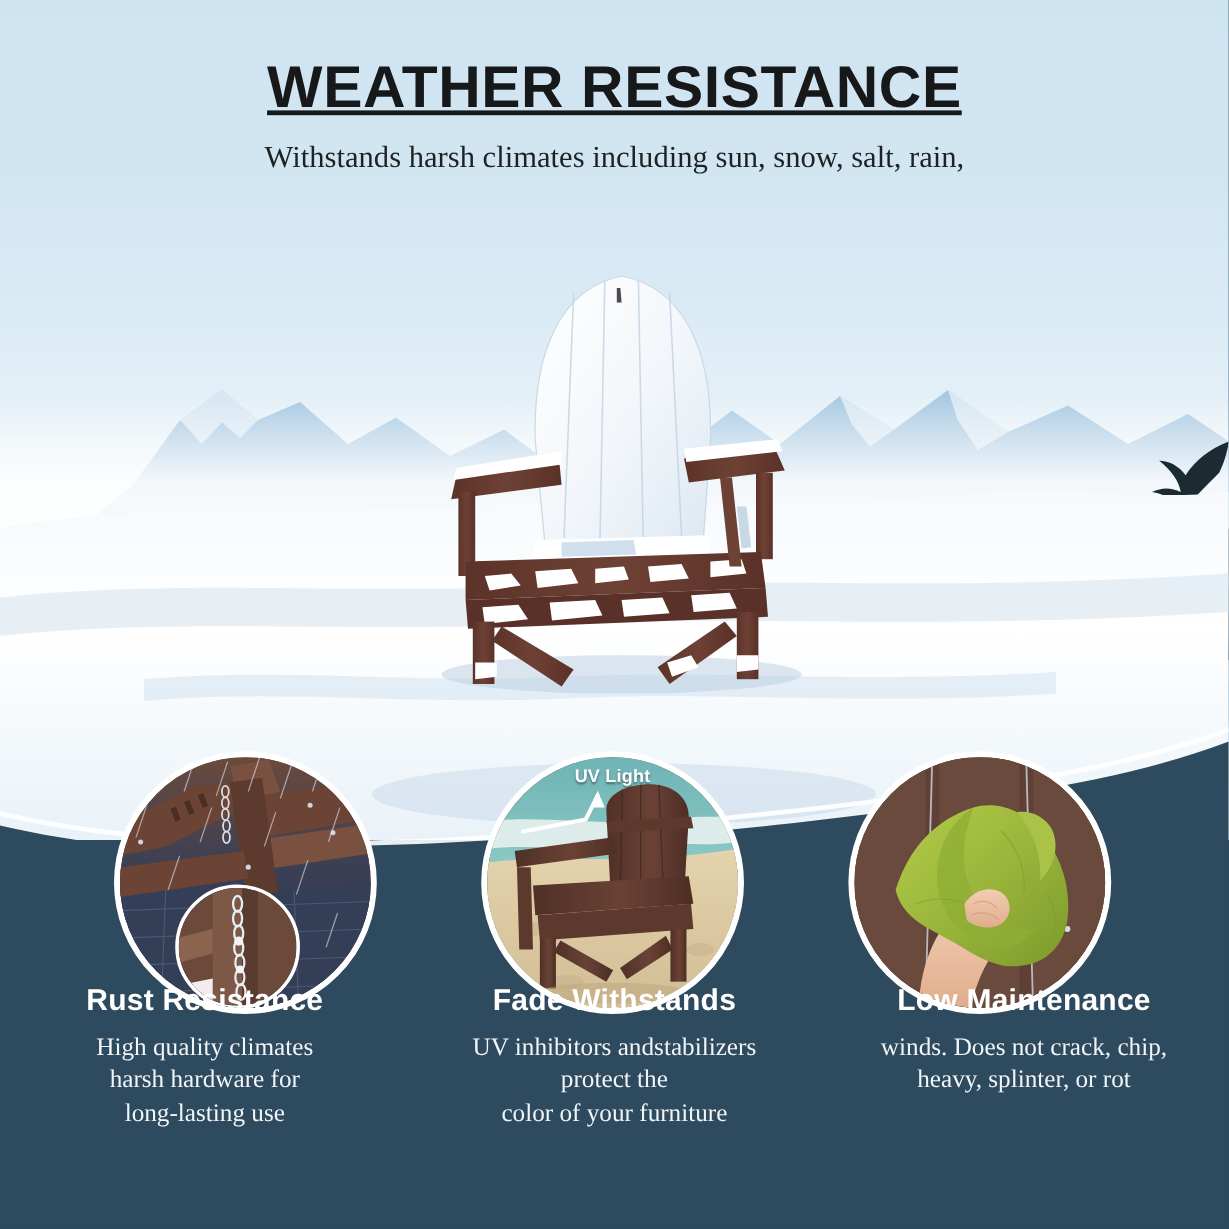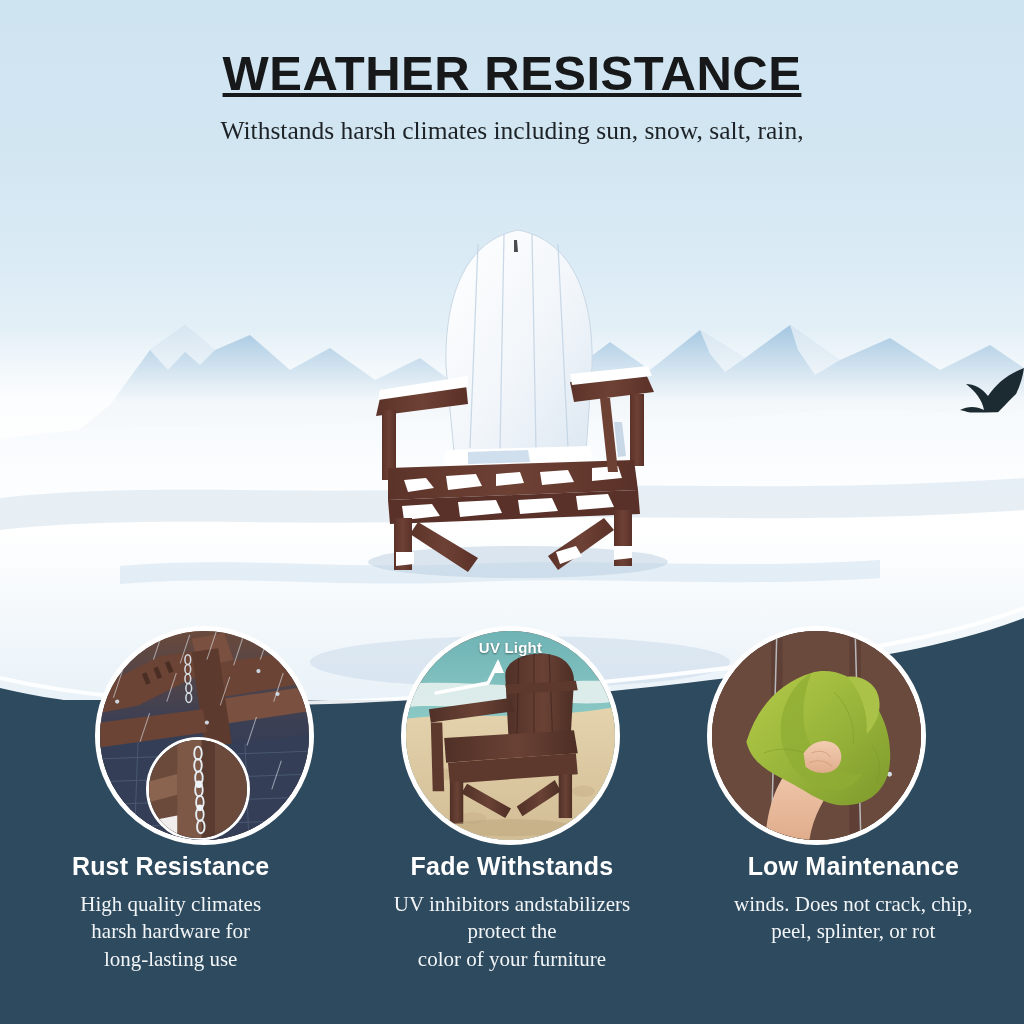--- a/index.html
+++ b/index.html
@@ -96,21 +96,21 @@
     font-weight:bold;
     font-size:15px;
     color:#ffffff;
     text-shadow:0 1px 2px rgba(0,0,0,.45);
     letter-spacing:.2px;
     z-index:3;
   }
   .uv-arrow { position:absolute; left:24px; top:22px; width:120px; height:56px; z-index:2; }
 
   
-  .captions { position:absolute; left:0; top:852px; width:1024px; z-index:8; display:flex; }
+  .captions { position:absolute; left:0; top:820px; width:1024px; z-index:8; display:flex; }
   .caption { width:341.333px; text-align:center; padding:0 16px; }
   .cap-title {
     font-family:"Liberation Sans", sans-serif;
     font-weight:bold;
     font-size:25px;
     color:#ffffff;
     letter-spacing:.2px;
     margin-bottom:10px;
   }
   .cap-body {
@@ -478,18 +478,18 @@
         <div>UV inhibitors andstabilizers</div>
         <div>protect the</div>
         <div>color of your furniture</div>
       </div>
     </div>
 
     <div class="caption">
       <div class="cap-title">Low Maintenance</div>
       <div class="cap-body">
         <div>winds. Does not crack, chip,</div>
-        <div>peel, splinter, or rot</div>
+        <div>heavy, splinter, or rot</div>
       </div>
     </div>
   </div>
 
 </div>
 
 </body></html>

